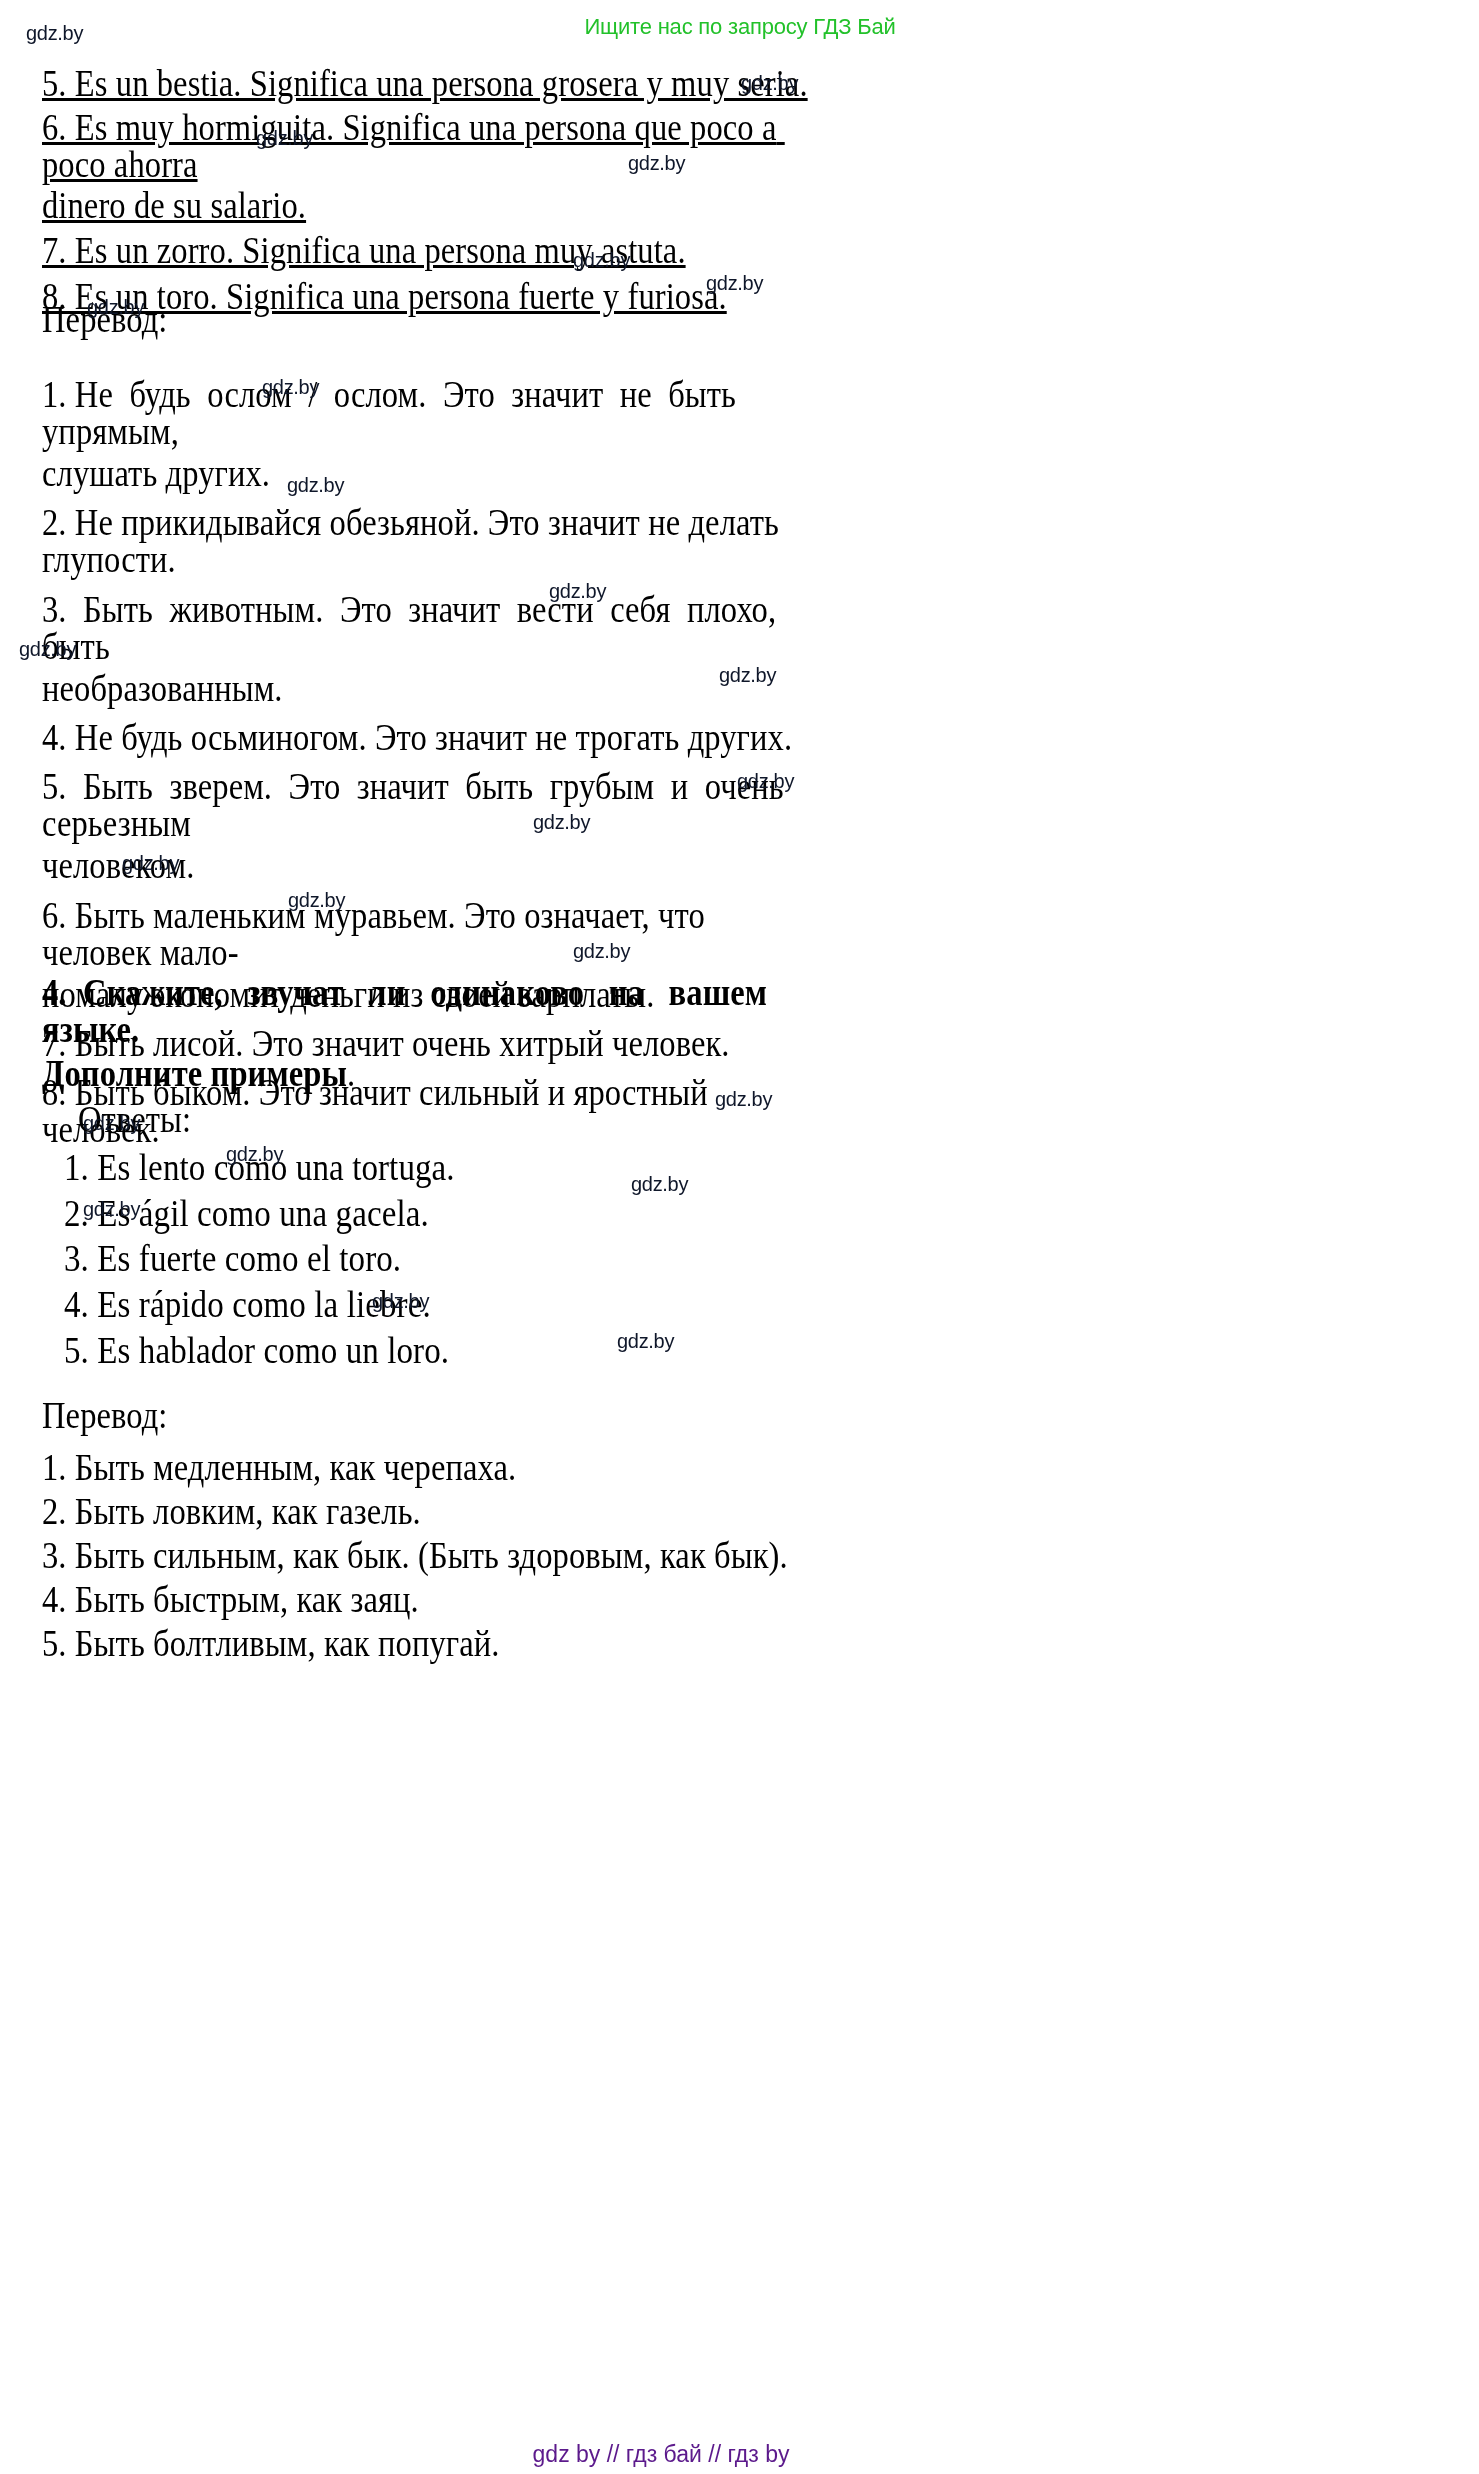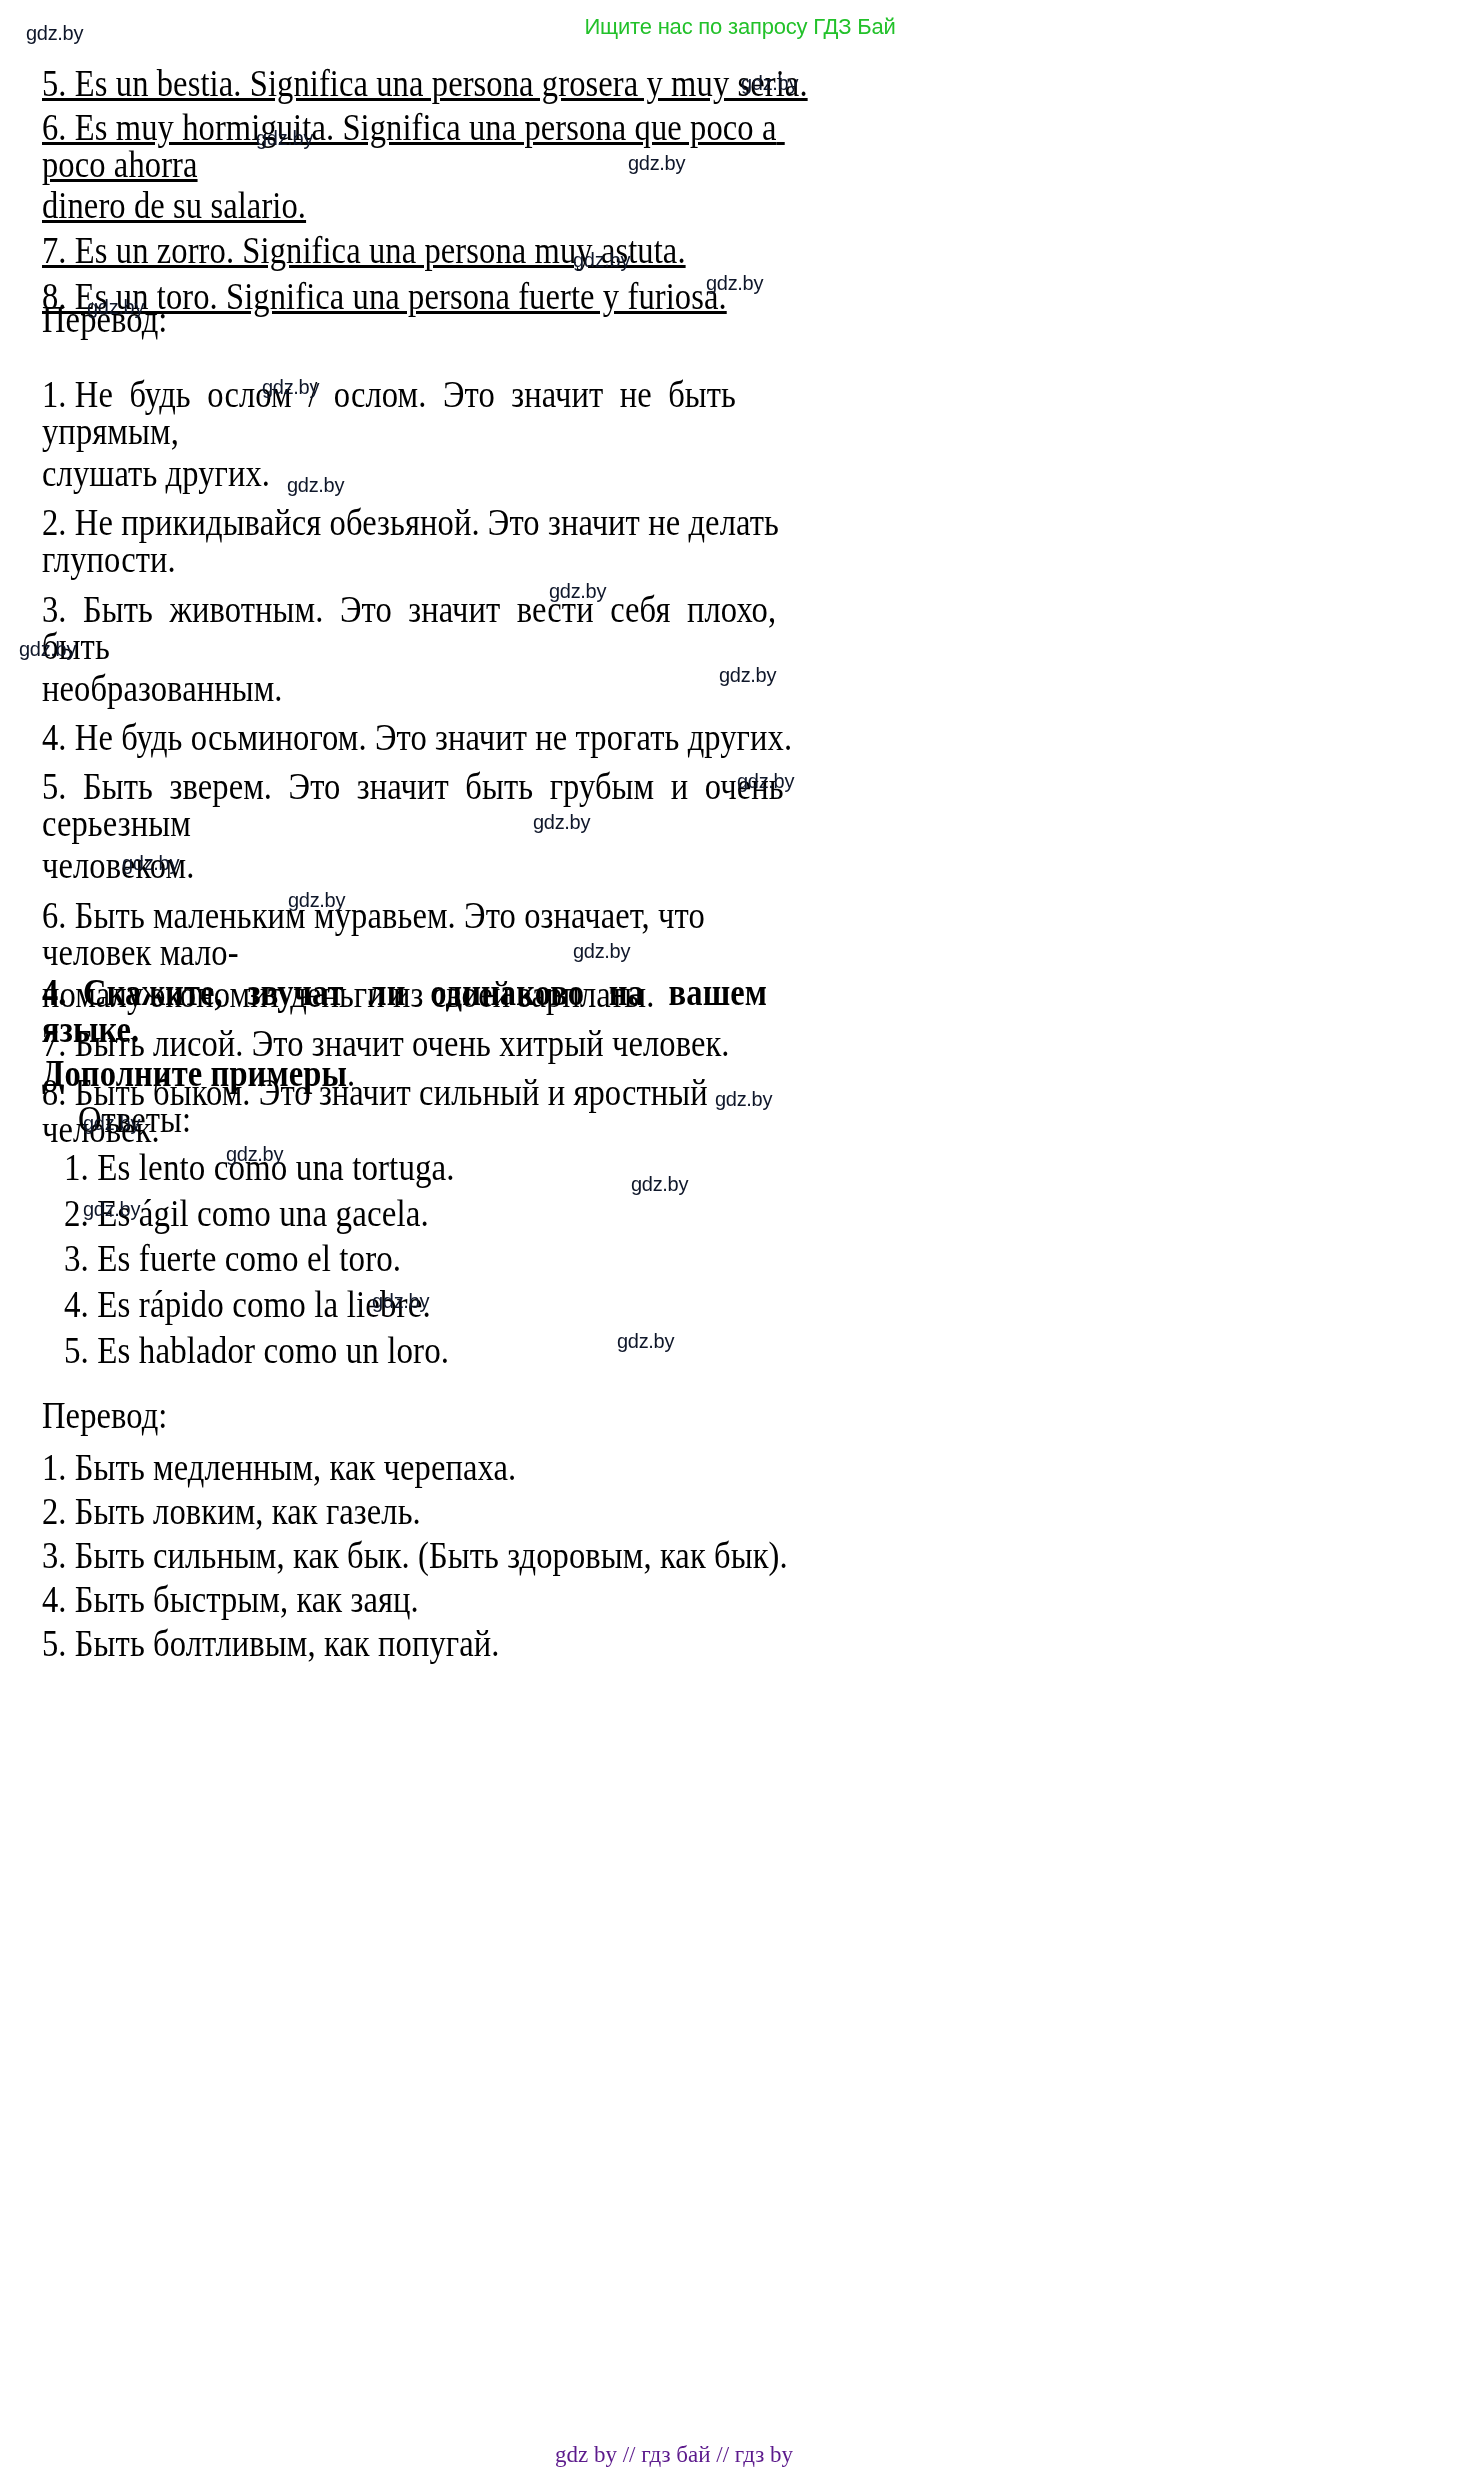--- a/index.html
+++ b/index.html
@@ -83,24 +83,24 @@
     color: #0f172a;
     white-space: nowrap;
     pointer-events: none;
     letter-spacing: -0.3px;
   }
 
   
   .footer {
     position: absolute;
     bottom: 7px;
-    left: 13px;
+    left: 0;
     width: 1322px;
     text-align: center;
-    font-family: Liberation Serif, serif;
+    font-family: Liberation Sans, sans-serif;
     font-size: 23px;
     color: #5c1a8c;
     white-space: nowrap;
   }
 </style>
 </head>
 <body>
 
 <div class="page">
 

